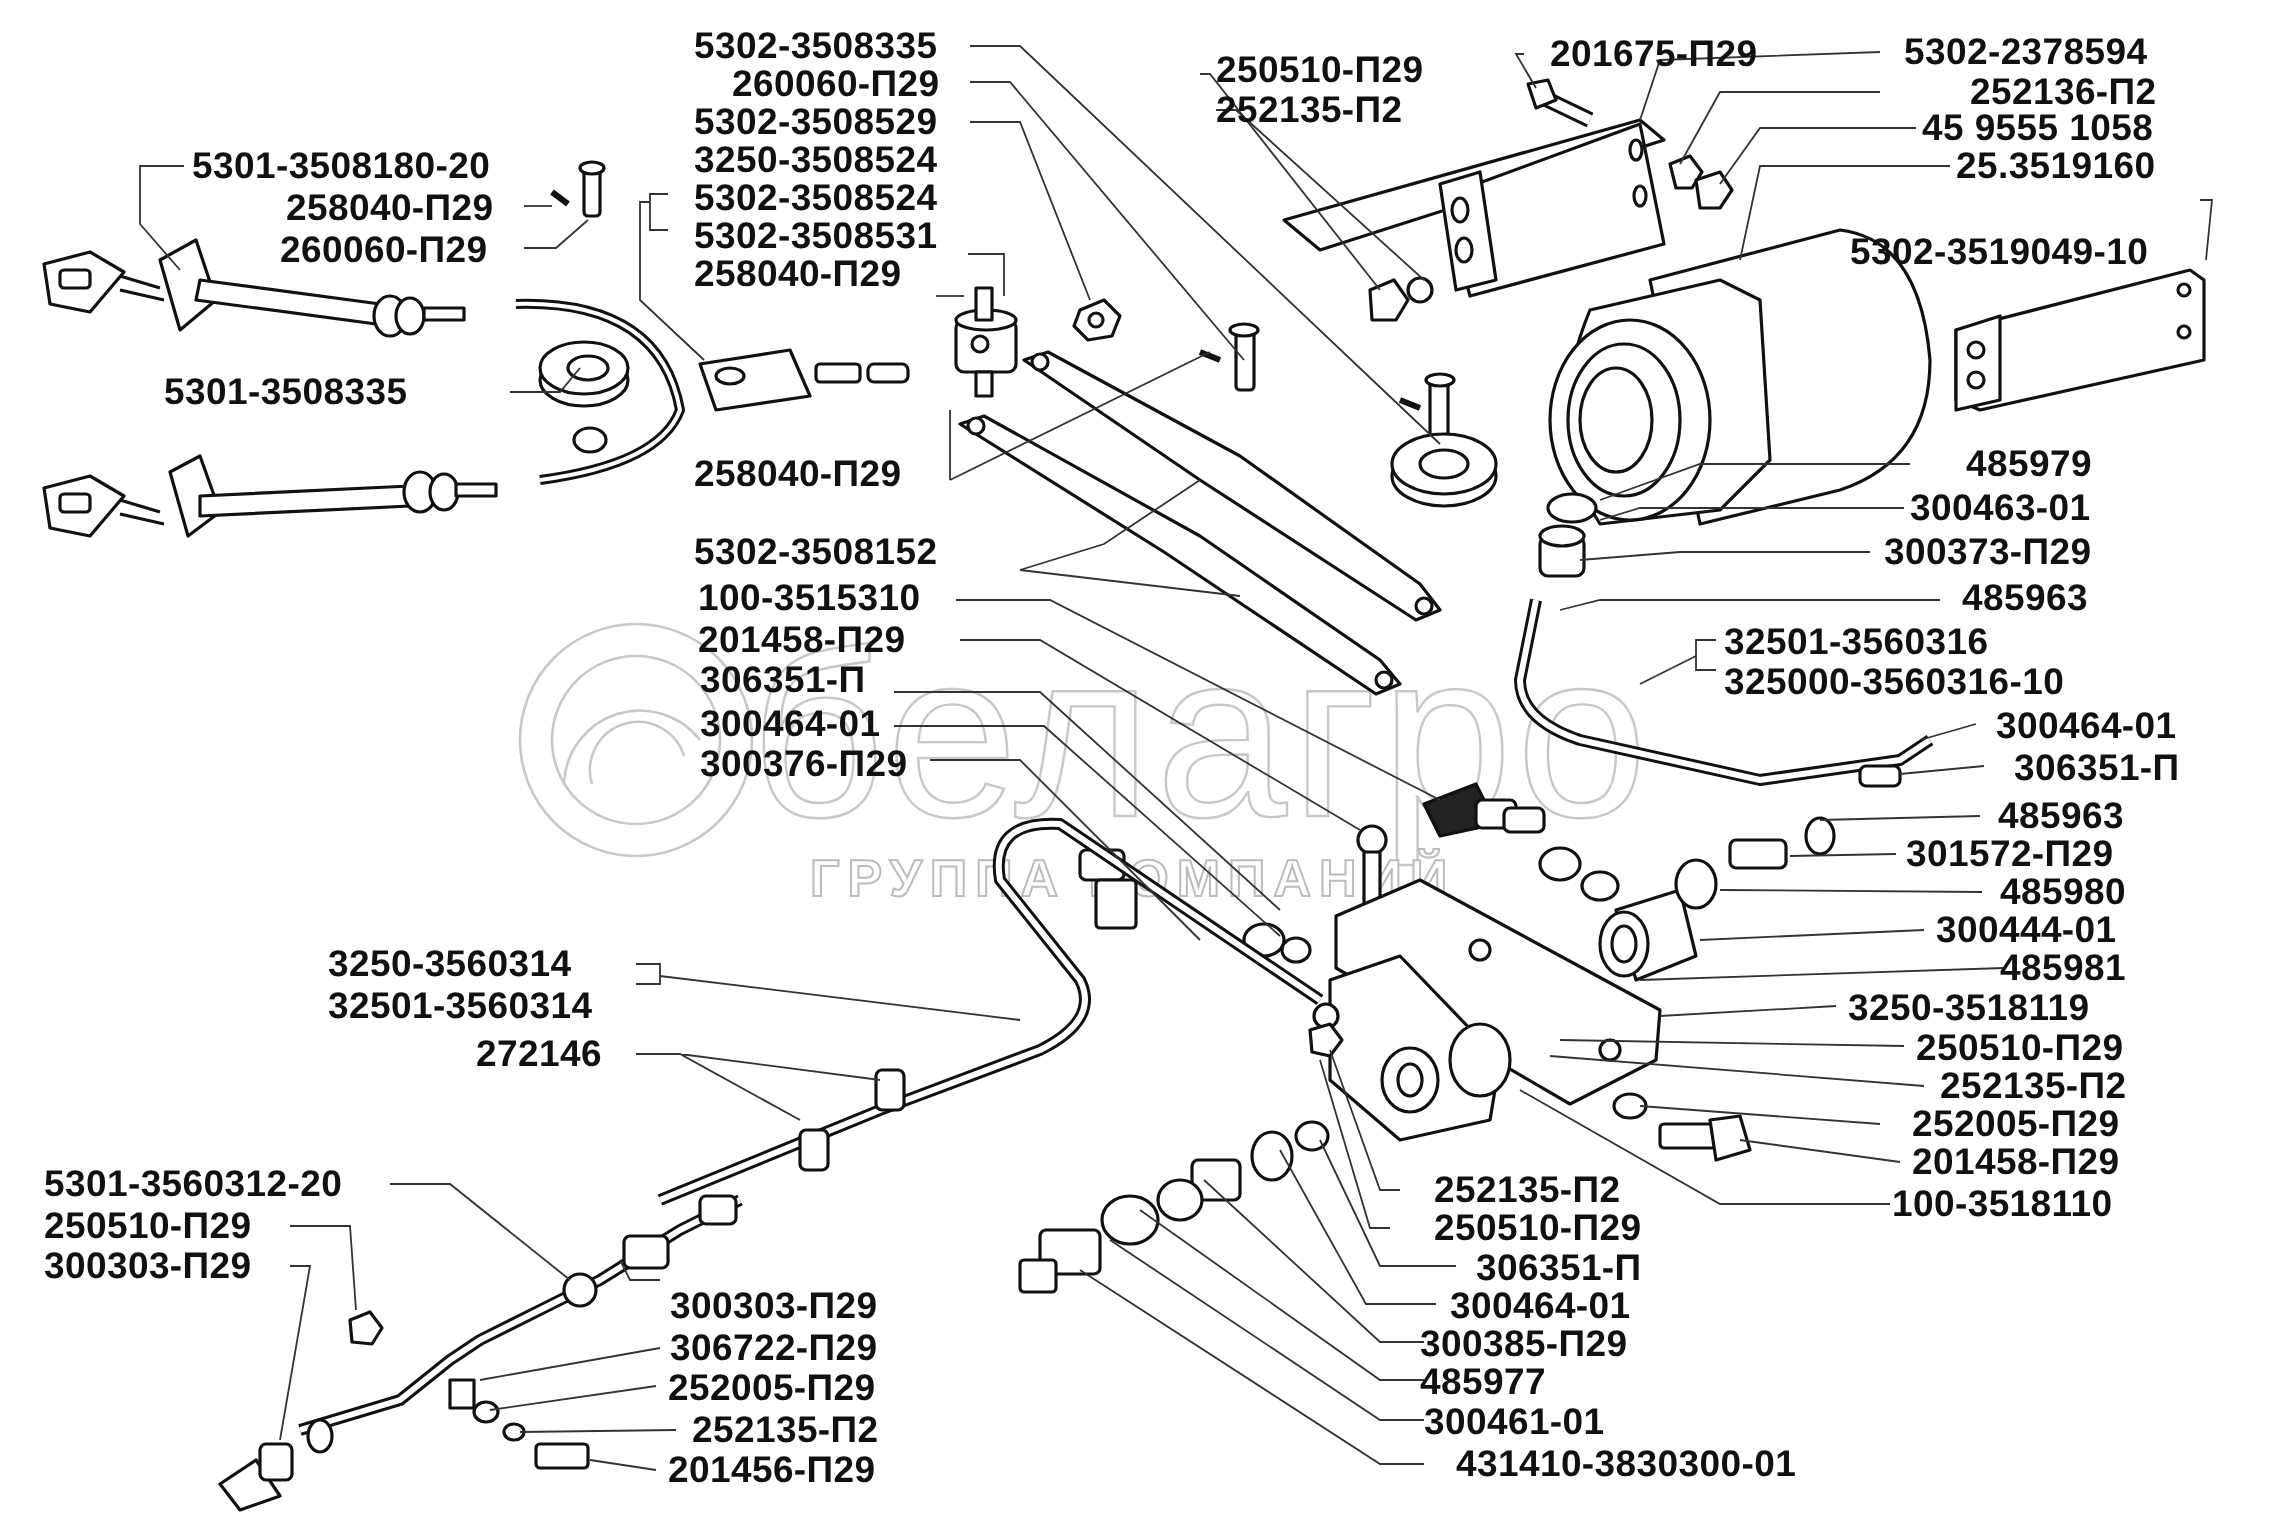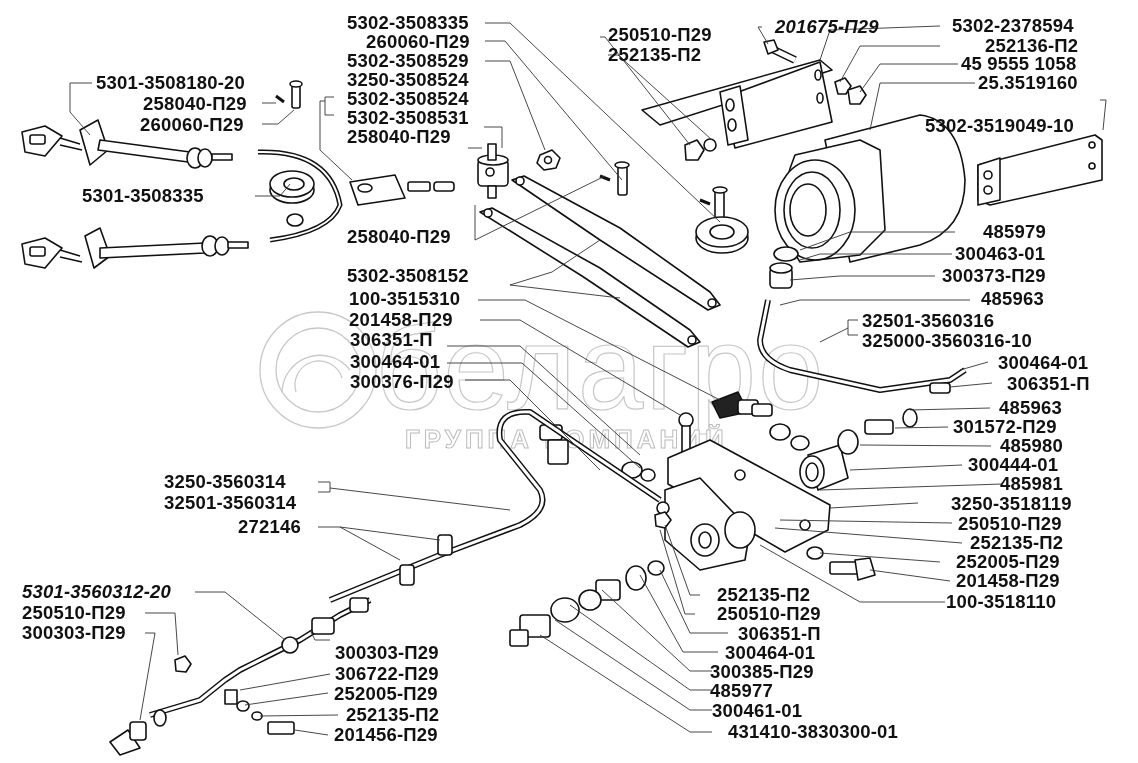--- a/index.html
+++ b/index.html
@@ -308,52 +308,52 @@
 
   <div class="lbl" style="left:347px; top:266px;">5302-3508152</div>
   <div class="lbl" style="left:349px; top:289px;">100-3515310</div>
   <div class="lbl" style="left:349px; top:310px;">201458-П29</div>
   <div class="lbl" style="left:350px; top:330px;">306351-П</div>
   <div class="lbl" style="left:350px; top:352px;">300464-01</div>
   <div class="lbl" style="left:350px; top:372px;">300376-П29</div>
 
   <div class="lbl" style="left:608px; top:25px;">250510-П29</div>
   <div class="lbl" style="left:608px; top:45px;">252135-П2</div>
-  <div class="lbl" style="left:775px; top:17px;font-style:italic;">201675-П29</div>
+  <div class="lbl" style="left:775px; top:17px;">201675-П29</div>
 
   <div class="lbl" style="left:952px; top:16px;">5302-2378594</div>
   <div class="lbl" style="left:985px; top:36px;">252136-П2</div>
   <div class="lbl" style="left:961px; top:54px;">45 9555 1058</div>
   <div class="lbl" style="left:978px; top:73px;">25.3519160</div>
   <div class="lbl" style="left:925px; top:92px;margin-top:24px;">5302-3519049-10</div>
 
   <div class="lbl" style="left:983px; top:222px;">485979</div>
   <div class="lbl" style="left:955px; top:244px;">300463-01</div>
   <div class="lbl" style="left:942px; top:266px;">300373-П29</div>
   <div class="lbl" style="left:981px; top:289px;">485963</div>
   <div class="lbl" style="left:862px; top:311px;">32501-3560316</div>
   <div class="lbl" style="left:862px; top:331px;">325000-3560316-10</div>
   <div class="lbl" style="left:998px; top:353px;">300464-01</div>
   <div class="lbl" style="left:1007px; top:374px;">306351-П</div>
   <div class="lbl" style="left:999px; top:398px;">485963</div>
   <div class="lbl" style="left:953px; top:417px;">301572-П29</div>
   <div class="lbl" style="left:1000px; top:436px;">485980</div>
   <div class="lbl" style="left:968px; top:455px;">300444-01</div>
   <div class="lbl" style="left:1000px; top:474px;">485981</div>
-  <div class="lbl" style="left:924px; top:494px;margin-left:27px;">3250-3518119</div>
+  <div class="lbl" style="left:924px; top:494px;">3250-3518119</div>
   <div class="lbl" style="left:958px; top:514px;">250510-П29</div>
   <div class="lbl" style="left:970px; top:533px;">252135-П2</div>
   <div class="lbl" style="left:956px; top:552px;">252005-П29</div>
   <div class="lbl" style="left:956px; top:571px;">201458-П29</div>
   <div class="lbl" style="left:946px; top:592px;">100-3518110</div>
 
   <div class="lbl" style="left:164px; top:472px;">3250-3560314</div>
   <div class="lbl" style="left:164px; top:493px;">32501-3560314</div>
   <div class="lbl" style="left:238px; top:517px;">272146</div>
-  <div class="lbl" style="left:22px; top:582px;font-style:italic;">5301-3560312-20</div>
+  <div class="lbl" style="left:22px; top:582px;">5301-3560312-20</div>
   <div class="lbl" style="left:22px; top:603px;">250510-П29</div>
   <div class="lbl" style="left:22px; top:623px;">300303-П29</div>
   <div class="lbl" style="left:335px; top:643px;">300303-П29</div>
   <div class="lbl" style="left:335px; top:664px;">306722-П29</div>
   <div class="lbl" style="left:334px; top:684px;">252005-П29</div>
   <div class="lbl" style="left:346px; top:705px;">252135-П2</div>
   <div class="lbl" style="left:334px; top:725px;">201456-П29</div>
 
   <div class="lbl" style="left:717px; top:585px;">252135-П2</div>
   <div class="lbl" style="left:717px; top:604px;">250510-П29</div>

